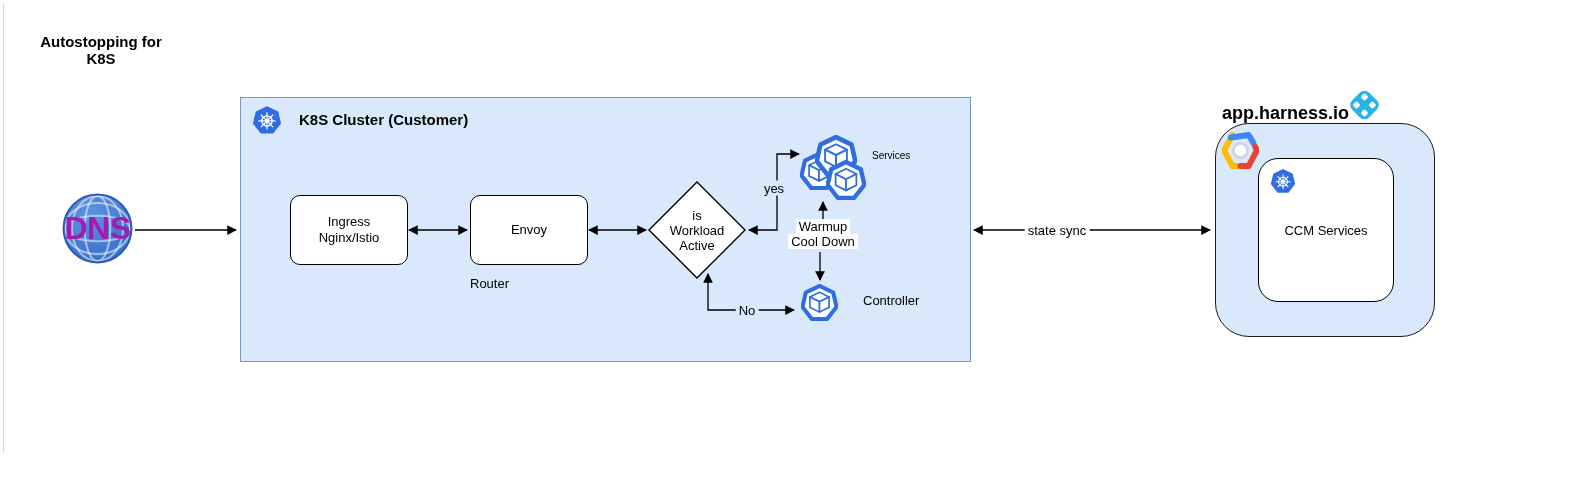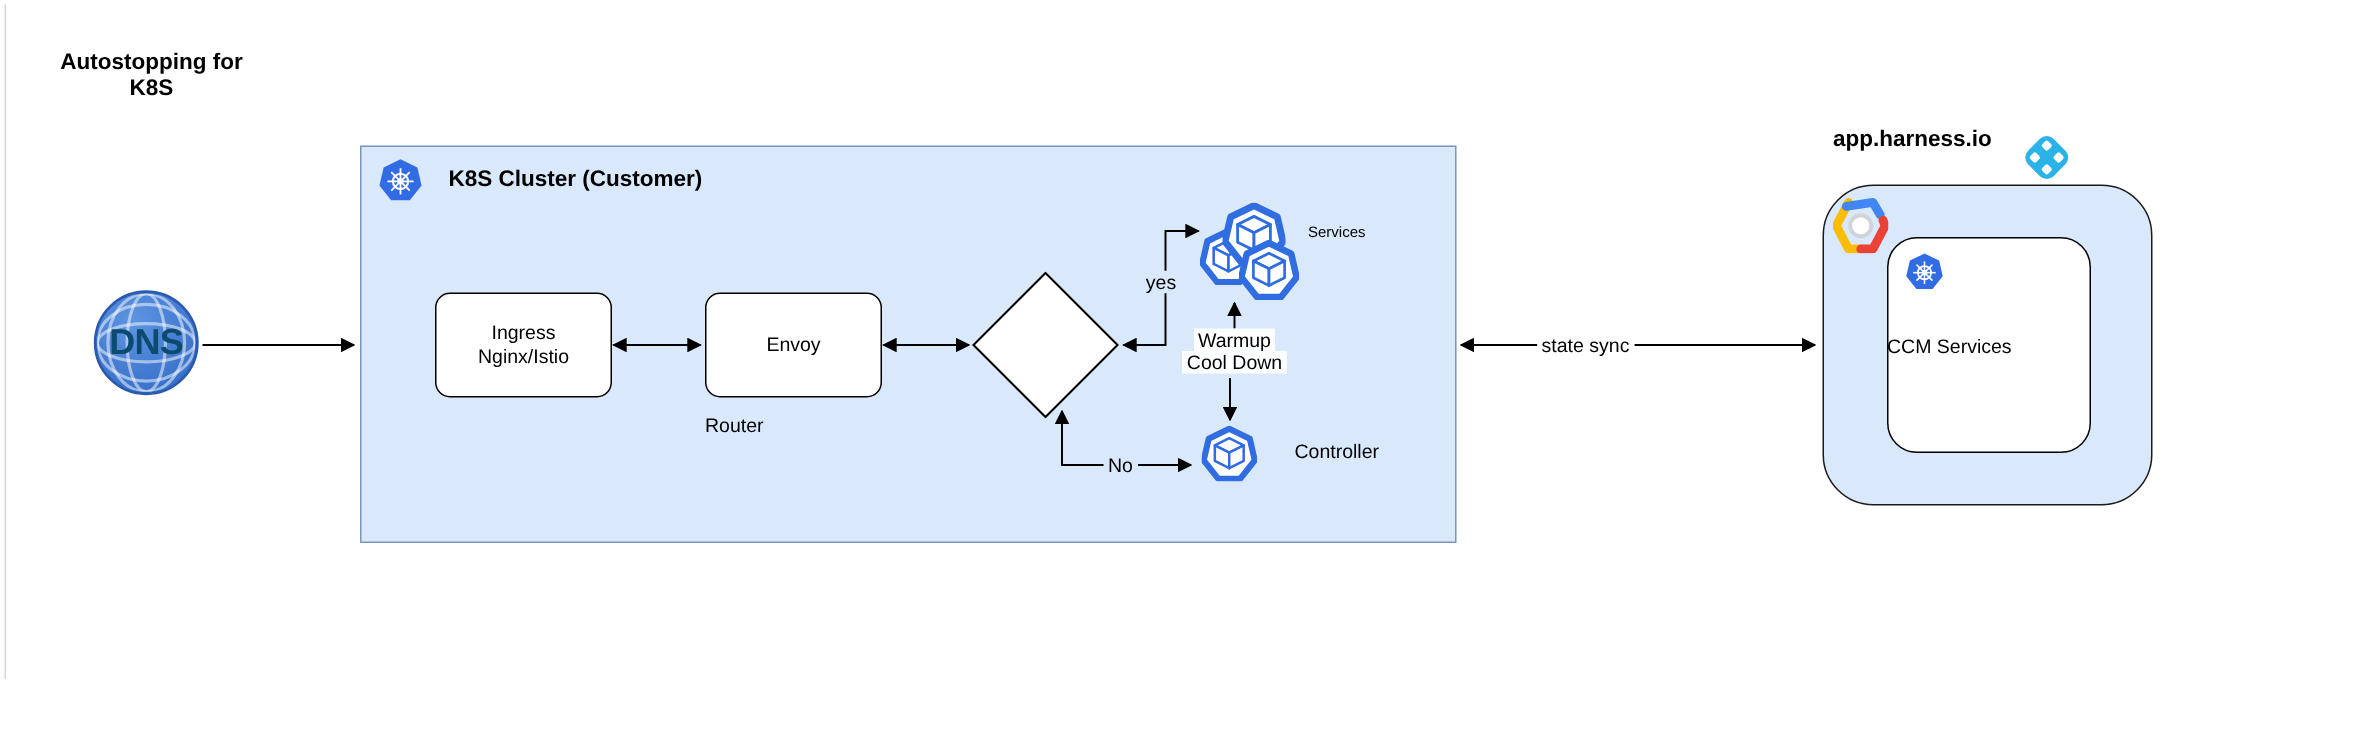--- a/index.html
+++ b/index.html
@@ -31,34 +31,34 @@
   .controller-icon{left:801px;top:284px;width:37px;height:37px;z-index:3;}
   .controller-label{left:863px;top:293px;font-size:13px;z-index:3;}
   .warmup-label{left:758px;top:219px;width:130px;text-align:center;font-size:13px;line-height:15px;z-index:4;}
   .warmup-label span{display:inline-block;background:rgba(255,255,255,0.95);padding:0 3px;}
 
   .edge-label{position:absolute;transform:translate(-50%,-50%);font-size:13px;z-index:4;padding:0 3px;white-space:nowrap;}
   .bg-blue{background:var(--cluster-fill);}
   .bg-white{background:#ffffff;}
 
   
-  .harness-title{left:1222px;top:84px;font-size:15px;font-weight:bold;z-index:3;}
+  .harness-title{left:1222px;top:103px;font-size:18px;font-weight:bold;z-index:3;}
   .harness-logo{left:1344px;top:85px;width:41px;height:40px;z-index:3;}
   .harness-box{left:1215px;top:123px;width:220px;height:214px;background:var(--cluster-fill);
     border:1.5px solid var(--harness-stroke);border-radius:34px;box-sizing:border-box;z-index:1;}
   .gcp-icon{left:1222px;top:132px;width:37px;height:37px;z-index:3;}
   .ccm-box{left:1258px;top:158px;width:136px;height:144px;background:#fff;border:1.4px solid #000;
     border-radius:20px;box-sizing:border-box;z-index:2;}
   .ccm-k8s-icon{left:1270px;top:168px;width:26px;height:26px;z-index:3;}
-  .ccm-label{left:1258px;top:223px;width:136px;text-align:left;font-size:13px;z-index:3;}
+  .ccm-label{left:1258px;top:223px;width:136px;text-align:center;font-size:13px;z-index:3;}
 
   .k8s-header-icon{left:252px;top:105px;width:30px;height:30px;z-index:3;}
   .dns-node{left:62px;top:193px;width:71px;height:71px;z-index:3;}
   .dns-label{left:62px;top:193px;width:71px;height:71px;display:flex;align-items:center;justify-content:center;
-    color:#0c4a6e;font-size:24px;font-weight:bold;letter-spacing:-0.5px;z-index:4;}
+    color:#a21caf;font-size:32px;font-weight:bold;letter-spacing:-0.5px;z-index:4;}
 
   #connectors{position:absolute;left:0;top:0;width:1576px;height:500px;z-index:2;pointer-events:none;}
 </style>
 </head>
 <body>
 
 <div id="canvas">
 
   <svg width="0" height="0" style="position:absolute" aria-hidden="true">
     <defs>
@@ -159,20 +159,25 @@
   </div>
   <div class="abs node ingress">
     <span>Ingress</span>
     <span>Nginx/Istio</span>
   </div>
   <div class="abs caption router-caption">Router</div>
 
   <svg class="abs diamond-wrap" viewBox="0 0 98 98">
     <polygon points="49,1 97,49 49,97 1,49" fill="#ffffff" stroke="#000000" stroke-width="1.4"></polygon>
   </svg>
+  <div class="abs diamond-text">
+    <span>is</span>
+    <span>Workload</span>
+    <span>Active</span>
+  </div>
 
   <svg class="abs services-icon" viewBox="0 0 66 66">
     <use href="#sym-pod" x="0" y="17" width="38" height="38"></use>
     <use href="#sym-pod" x="15" y="0" width="42" height="42"></use>
     <use href="#sym-pod" x="26" y="25" width="40" height="40"></use>
   </svg>
   <div class="abs services-label">Services</div>
 
   <svg class="abs controller-icon" viewBox="0 0 100 100">
     <use href="#sym-pod" width="100" height="100"></use>

